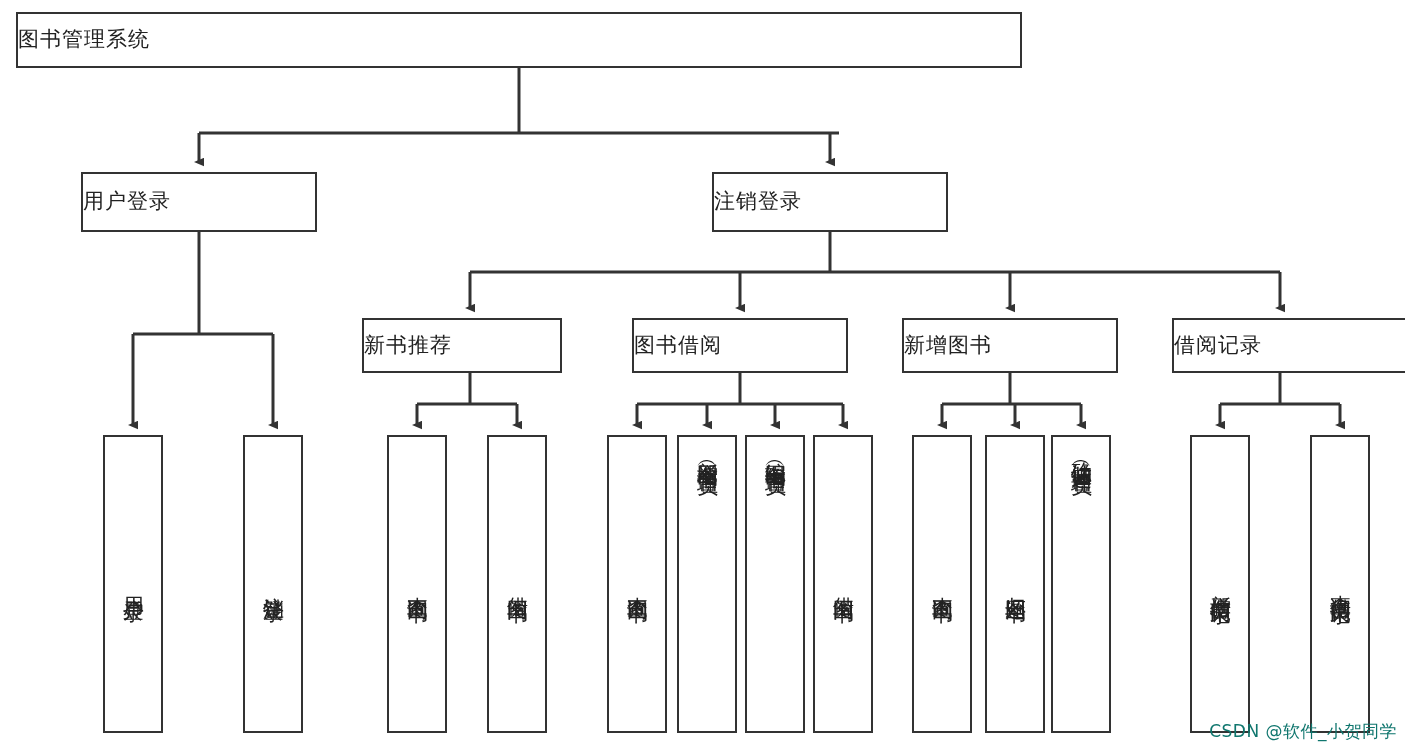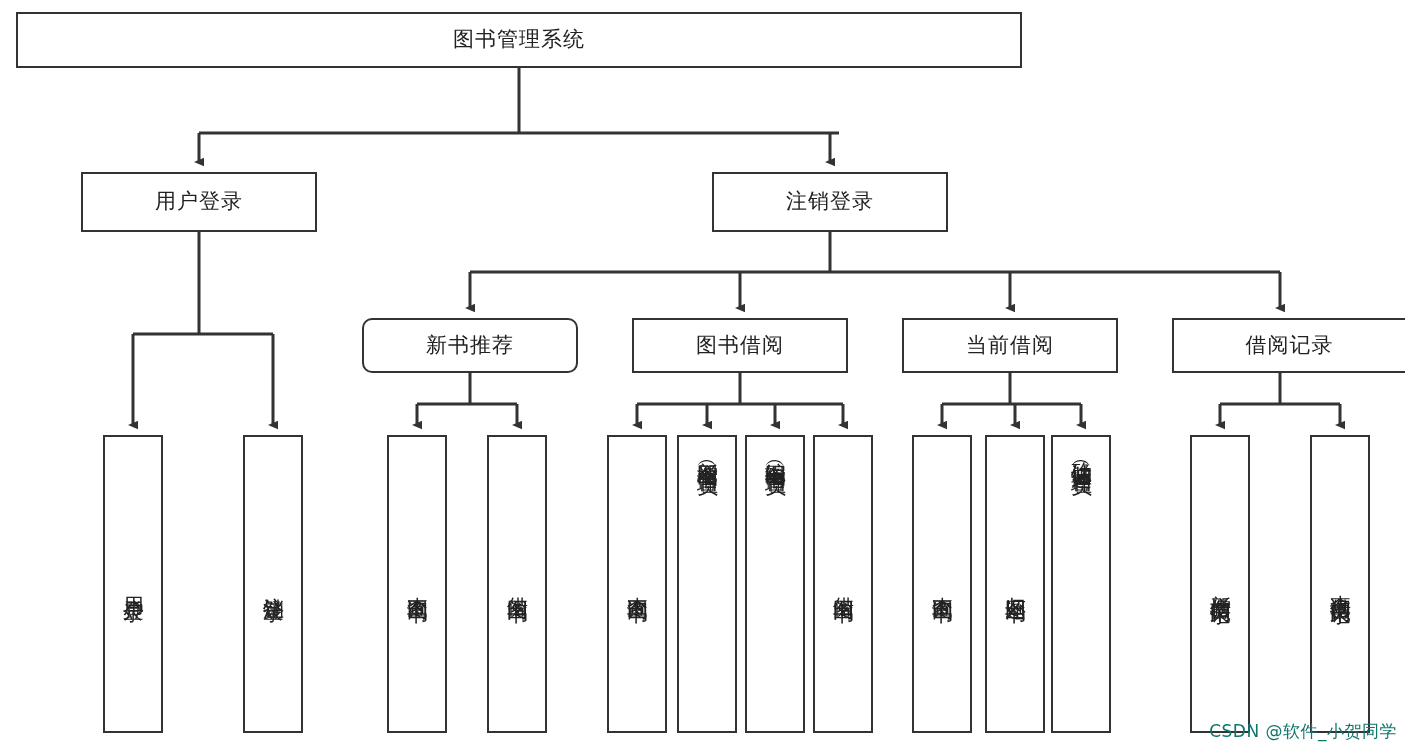--- a/index.html
+++ b/index.html
@@ -26,21 +26,21 @@
     height: 747px;
     pointer-events: none;
   }
   .node {
     position: absolute;
     box-sizing: border-box;
     background: #ffffff;
     border: 2px solid #333333;
     display: flex;
     align-items: center;
-    justify-content: center;
+    justify-content: flex-start;
     color: #222222;
     z-index: 2;
   }
   .node.horizontal {
     font-size: 21px;
     line-height: 1.2;
     letter-spacing: 1px;
   }
   .node.vertical {
     align-items: flex-start;
@@ -131,28 +131,28 @@
     <span>图书管理系统</span>
   </div>
 
   <div class="node horizontal" style="left: 81px; top: 172px; width: 236px; height: 60px;">
     <span>用户登录</span>
   </div>
   <div class="node horizontal" style="left: 712px; top: 172px; width: 236px; height: 60px;">
     <span>注销登录</span>
   </div>
 
-  <div class="node horizontal" style="left: 362px; top: 318px; width: 216px; height: 55px; border-radius: 10px;">
+  <div class="node horizontal" style="left: 362px; top: 318px; width: 200px; height: 55px;">
     <span>新书推荐</span>
   </div>
   <div class="node horizontal" style="left: 632px; top: 318px; width: 216px; height: 55px;">
     <span>图书借阅</span>
   </div>
   <div class="node horizontal" style="left: 902px; top: 318px; width: 216px; height: 55px;">
-    <span>当前借阅</span>
+    <span>新增图书</span>
   </div>
   <div class="node horizontal" style="left: 1172px; top: 318px; width: 235px; height: 55px;">
     <span>借阅记录</span>
   </div>
 
   <div class="node vertical centered" style="left: 103px; top: 435px; width: 60px; height: 298px;">
     <span class="vlabel">用户登录</span>
   </div>
   <div class="node vertical centered" style="left: 243px; top: 435px; width: 60px; height: 298px;">
     <span class="vlabel">注销登录</span>

